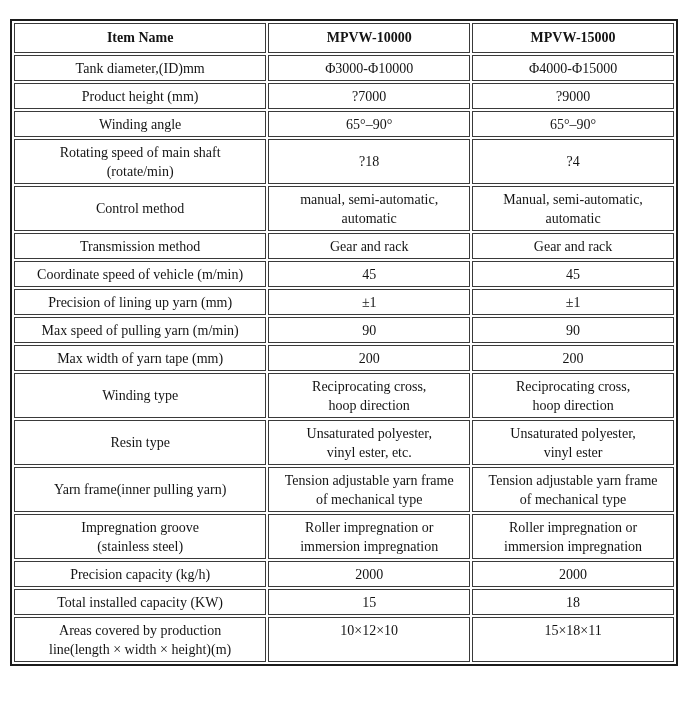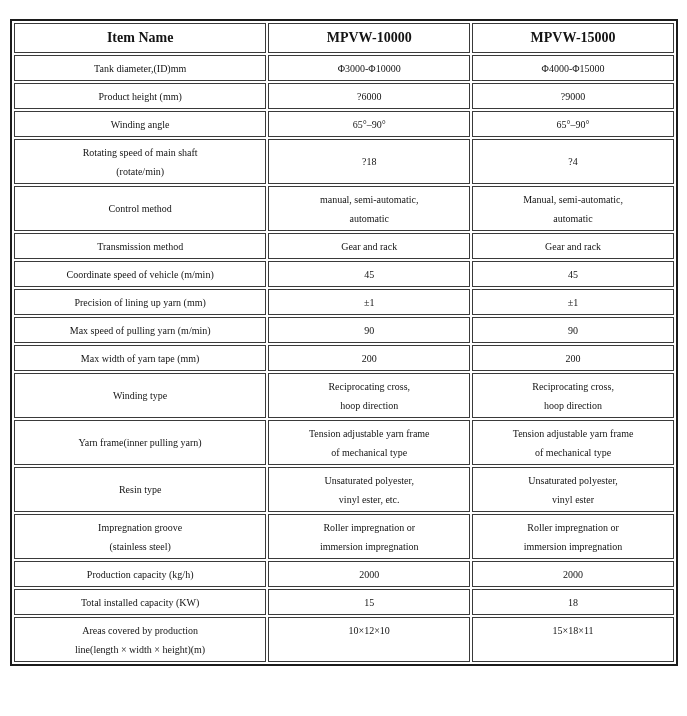--- a/index.html
+++ b/index.html
@@ -38,21 +38,21 @@
     white-space: pre-line;
     overflow: hidden;
   }
   th {
     font-size: 14px;
     font-weight: bold;
     padding: 5px 2px;
     line-height: 18px;
   }
   td {
-    font-size: 10px;
+    font-size: 14px;
     font-weight: normal;
     padding: 2.5px 2px;
     line-height: 19px;
   }
   
   tbody tr:last-child td.value-cell {
     vertical-align: top;
   }
 </style>
 </head>
@@ -73,21 +73,21 @@
       </tr>
     </thead>
     <tbody>
         <tr>
           <td class="item-cell">Tank diameter,(ID)mm</td>
           <td class="value-cell">Φ3000-Φ10000</td>
           <td class="value-cell">Φ4000-Φ15000</td>
         </tr>
         <tr>
           <td class="item-cell">Product height (mm)</td>
-          <td class="value-cell">?6000</td>
+          <td class="value-cell">?7000</td>
           <td class="value-cell">?9000</td>
         </tr>
         <tr>
           <td class="item-cell">Winding angle</td>
           <td class="value-cell">65°–90°</td>
           <td class="value-cell">65°–90°</td>
         </tr>
         <tr>
           <td class="item-cell">Rotating speed of main shaft
 (rotate/min)</td>
@@ -127,43 +127,43 @@
           <td class="value-cell">200</td>
         </tr>
         <tr>
           <td class="item-cell">Winding type</td>
           <td class="value-cell">Reciprocating cross,
 hoop direction</td>
           <td class="value-cell">Reciprocating cross,
 hoop direction</td>
         </tr>
         <tr>
+          <td class="item-cell">Resin type</td>
+          <td class="value-cell">Unsaturated polyester,
+vinyl ester, etc.</td>
+          <td class="value-cell">Unsaturated polyester,
+vinyl ester</td>
+        </tr>
+        <tr>
           <td class="item-cell">Yarn frame(inner pulling yarn)</td>
           <td class="value-cell">Tension adjustable yarn frame
 of mechanical type</td>
           <td class="value-cell">Tension adjustable yarn frame
 of mechanical type</td>
-        </tr>
-        <tr>
-          <td class="item-cell">Resin type</td>
-          <td class="value-cell">Unsaturated polyester,
-vinyl ester, etc.</td>
-          <td class="value-cell">Unsaturated polyester,
-vinyl ester</td>
         </tr>
         <tr>
           <td class="item-cell">Impregnation groove
 (stainless steel)</td>
           <td class="value-cell">Roller impregnation or
 immersion impregnation</td>
           <td class="value-cell">Roller impregnation or
 immersion impregnation</td>
         </tr>
         <tr>
-          <td class="item-cell">Production capacity (kg/h)</td>
+          <td class="item-cell">Precision capacity (kg/h)</td>
           <td class="value-cell">2000</td>
           <td class="value-cell">2000</td>
         </tr>
         <tr>
           <td class="item-cell">Total installed capacity (KW)</td>
           <td class="value-cell">15</td>
           <td class="value-cell">18</td>
         </tr>
         <tr>
           <td class="item-cell">Areas covered by production

